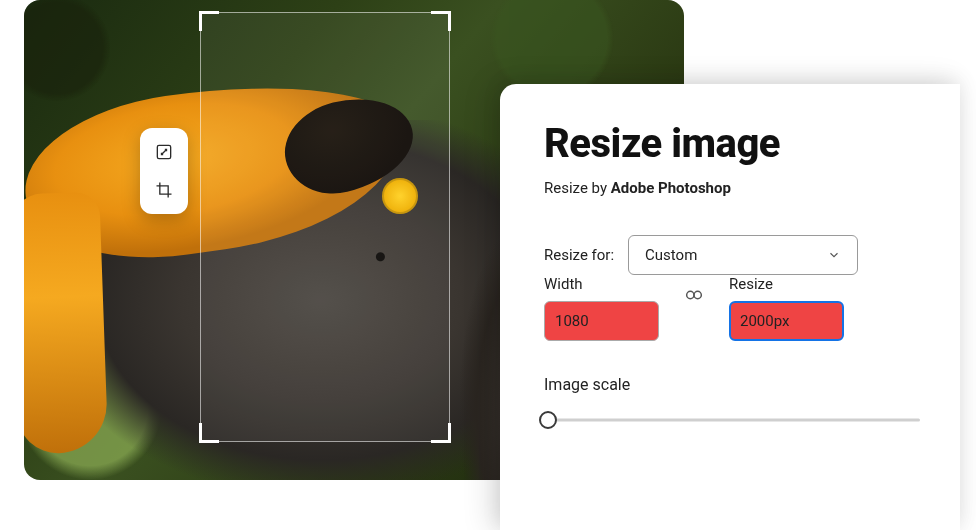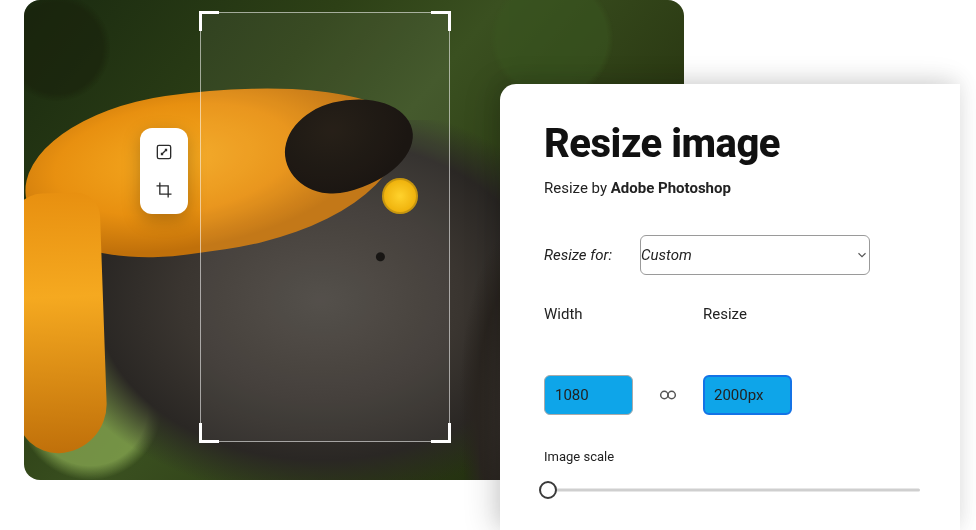--- a/index.html
+++ b/index.html
@@ -122,57 +122,56 @@
     .panel h1{
       font-size:40px;
       font-weight:800;
       letter-spacing:-0.5px;
       color:#111;
       margin-bottom:12px;
     }
     .powered{font-size:15px;color:#222;margin-bottom:38px;}
     .powered b{font-weight:700;}
 
-    .row{display:flex;align-items:center;gap:28px;margin-bottom:30px;font-style:italic;}
+    .row{display:flex;align-items:center;gap:14px;}
     .lbl{font-size:15px;color:#222;}
     .select{
       flex:1;
       height:40px;
       border:1px solid #9a9a9a;
       border-radius:6px;
       display:flex;align-items:center;justify-content:space-between;
-      padding:0 0;
+      padding:0 16px;
       font-size:15px;color:#222;
       cursor:pointer;
       background:#fff;
       max-width:230px;
     }
     .select svg{width:14px;height:14px;stroke:#555;stroke-width:2;fill:none;}
 
-    .dims{display:flex;align-items:flex-end;gap:24px;margin-bottom:34px;}
+    .dims{display:flex;gap:24px;margin-bottom:34px;}
     .dim{display:flex;flex-direction:column;gap:8px;}
     .dimlabel{font-size:15px;color:#222;}
     .input{
-      width:89px;height:40px;
+      width:115px;height:40px;
       border:1px solid #aaa;
       border-radius:6px;
       padding:0 10px;
       font-size:15px;color:#222;
       display:flex;align-items:center;
-      background:#0ea5e9;
-      margin-top:44px;
+      background:#ef4444;
     }
     .input.focused{border:2px solid #1473e6;padding:16px 9px;}
     .linkicon{
       height:40px;display:flex;align-items:center;justify-content:center;
       color:#555;
     }
     .linkicon svg{width:22px;height:22px;stroke:#555;stroke-width:1.6;fill:none;}
 
-    .scale-label{font-size:13px;color:#222;margin-bottom:16px;}
+    .scale-label{font-size:16px;color:#222;margin-bottom:16px;}
     .slider{position:relative;width:100%;height:20px;}
     .track{
       position:absolute;top:50%;left:0;right:0;height:3px;
       background:#cfcfcf;border-radius:2px;transform:translateY(-50%);
     }
     .thumb{
       position:absolute;top:50%;left:4px;
       width:18px;height:18px;border-radius:50%;
       background:#fff;border:2px solid #3a3a3a;
       transform:translate(-50%,-50%);

